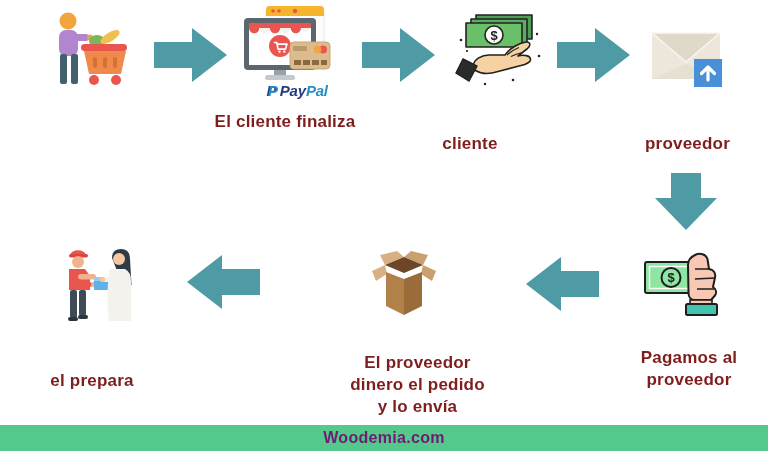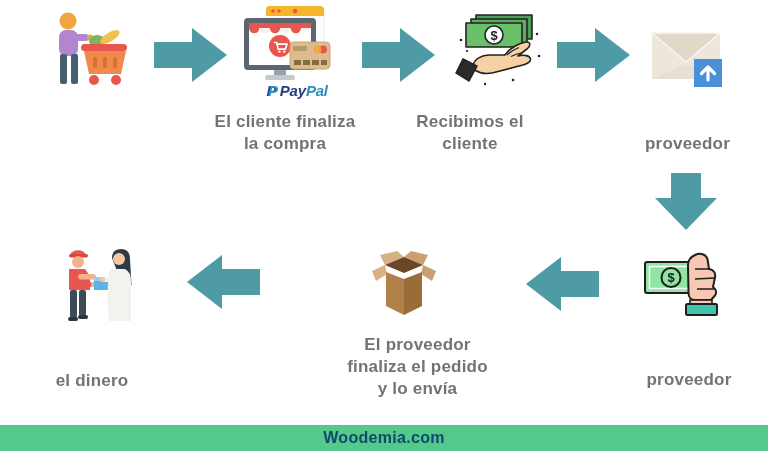--- a/index.html
+++ b/index.html
@@ -5,33 +5,33 @@
   html,body{margin:0;padding:0;background:#fff;}
   .canvas{
     position:relative;width:768px;height:451px;background:#ffffff;
     font-family:"Liberation Sans",sans-serif;overflow:hidden;
   }
   .icon{position:absolute;}
   .icon svg{display:block;width:100%;height:100%;}
   .arrow{position:absolute;}
   .arrow svg{display:block;width:100%;height:100%;}
   .step-label{
-    position:absolute;color:#737373;font-size:17px;font-weight:600;
+    position:absolute;color:#7f1d1d;font-size:17px;font-weight:600;
     text-align:center;line-height:1.28;letter-spacing:.2px;
   }
   .paypal{
     position:absolute;font-style:italic;font-weight:bold;font-size:15px;
     letter-spacing:-.2px;white-space:nowrap;
   }
   .pp-mark{color:#2790c3;text-shadow:-1.5px -.5px 0 #253b80;margin-right:2px;}
   .pp-pay{color:#253b80;}
   .pp-pal{color:#2790c3;}
   .footer{
     position:absolute;left:0;right:0;bottom:0;height:26px;background:#54c98b;
-    color:#0c4a6e;display:flex;align-items:center;justify-content:center;
+    color:#701a75;display:flex;align-items:center;justify-content:center;
     font-size:16px;font-weight:bold;letter-spacing:.3px;
   }
 </style>
 </head>
 <body>
 
 <div class="canvas">
 
   <div class="icon" style="left:48px;top:12px;width:80px;height:80px;">
     <svg viewBox="0 0 80 80">
@@ -135,24 +135,23 @@
       <rect x="2" y="10" width="68" height="46" fill="#ece7da"></rect>
       <polygon points="2,56 36,41 70,56" fill="#e6e0d2"></polygon>
       <polygon points="2,10 36,39 70,10" fill="#e0d9c9" stroke="#f8f6f1" stroke-width="1.5"></polygon>
       <rect x="44" y="36" width="28" height="28" fill="#4a90d9"></rect>
       <path d="M58,57 V45 M51.5,50.5 L58,44 L64.5,50.5" stroke="#ffffff" stroke-width="3.2" fill="none" stroke-linecap="round" stroke-linejoin="round"></path>
     </svg>
   </div>
 
   <div class="step-label" style="left:200px;top:111px;width:170px;">
     <span>El cliente finaliza</span><br>
-    <span>la compra</span>
   </div>
   <div class="step-label" style="left:390px;top:111px;width:160px;">
-    <span>Recibimos el</span><br>
+    <br>
     <span>cliente</span>
   </div>
   <div class="step-label" style="left:605px;top:111px;width:165px;">
     <br>
     <span>proveedor</span>
   </div>
 
   <div class="arrow" style="left:654px;top:173px;width:64px;height:58px;">
     <svg viewBox="0 0 64 58">
         <polygon points="17,0 47,0 47,25 63,25 32,57 1,25 17,25" fill="#4e9ba6"></polygon>
@@ -216,30 +215,30 @@
       <path d="M62,14 q0,-9 9,-9 q9,0 9,10 l1.5,26 q-5,3 -9,0 z" fill="#2e3a46"></path>
       <circle cx="69" cy="15" r="6" fill="#f6c6a0"></circle>
       <path d="M63,13 a6.5,6.5 0 0 1 12,-1 l-0.5,-3.5 a7,7 0 0 0 -11.5,1.5 z" fill="#2e3a46"></path>
       <path d="M61,25 h14 q6,3 6,12 v40 h-22 q-3,-25 0,-48 q0,-3 2,-4 z" fill="#f4f2ec"></path>
       <rect x="52" y="33" width="13" height="5" rx="2.5" fill="#f4f2ec"></rect>
       <circle cx="52.5" cy="35.5" r="2.6" fill="#f6c6a0"></circle>
     </svg>
   </div>
 
   <div class="step-label" style="left:610px;top:347px;width:158px;">
-    <br>
+    <span>Pagamos al</span><br>
     <span>proveedor</span>
   </div>
-  <div class="step-label" style="left:325px;top:334px;width:185px;">
+  <div class="step-label" style="left:325px;top:352px;width:185px;">
     <span>El proveedor</span><br>
-    <span>finaliza el pedido</span><br>
+    <span>dinero el pedido</span><br>
     <span>y lo envía</span>
   </div>
   <div class="step-label" style="left:8px;top:348px;width:168px;">
     <br>
-    <span>el dinero</span>
+    <span>el prepara</span>
   </div>
 
   <div class="footer">
     <span>Woodemia.com</span>
   </div>
 
 </div>
 
 </body></html>

